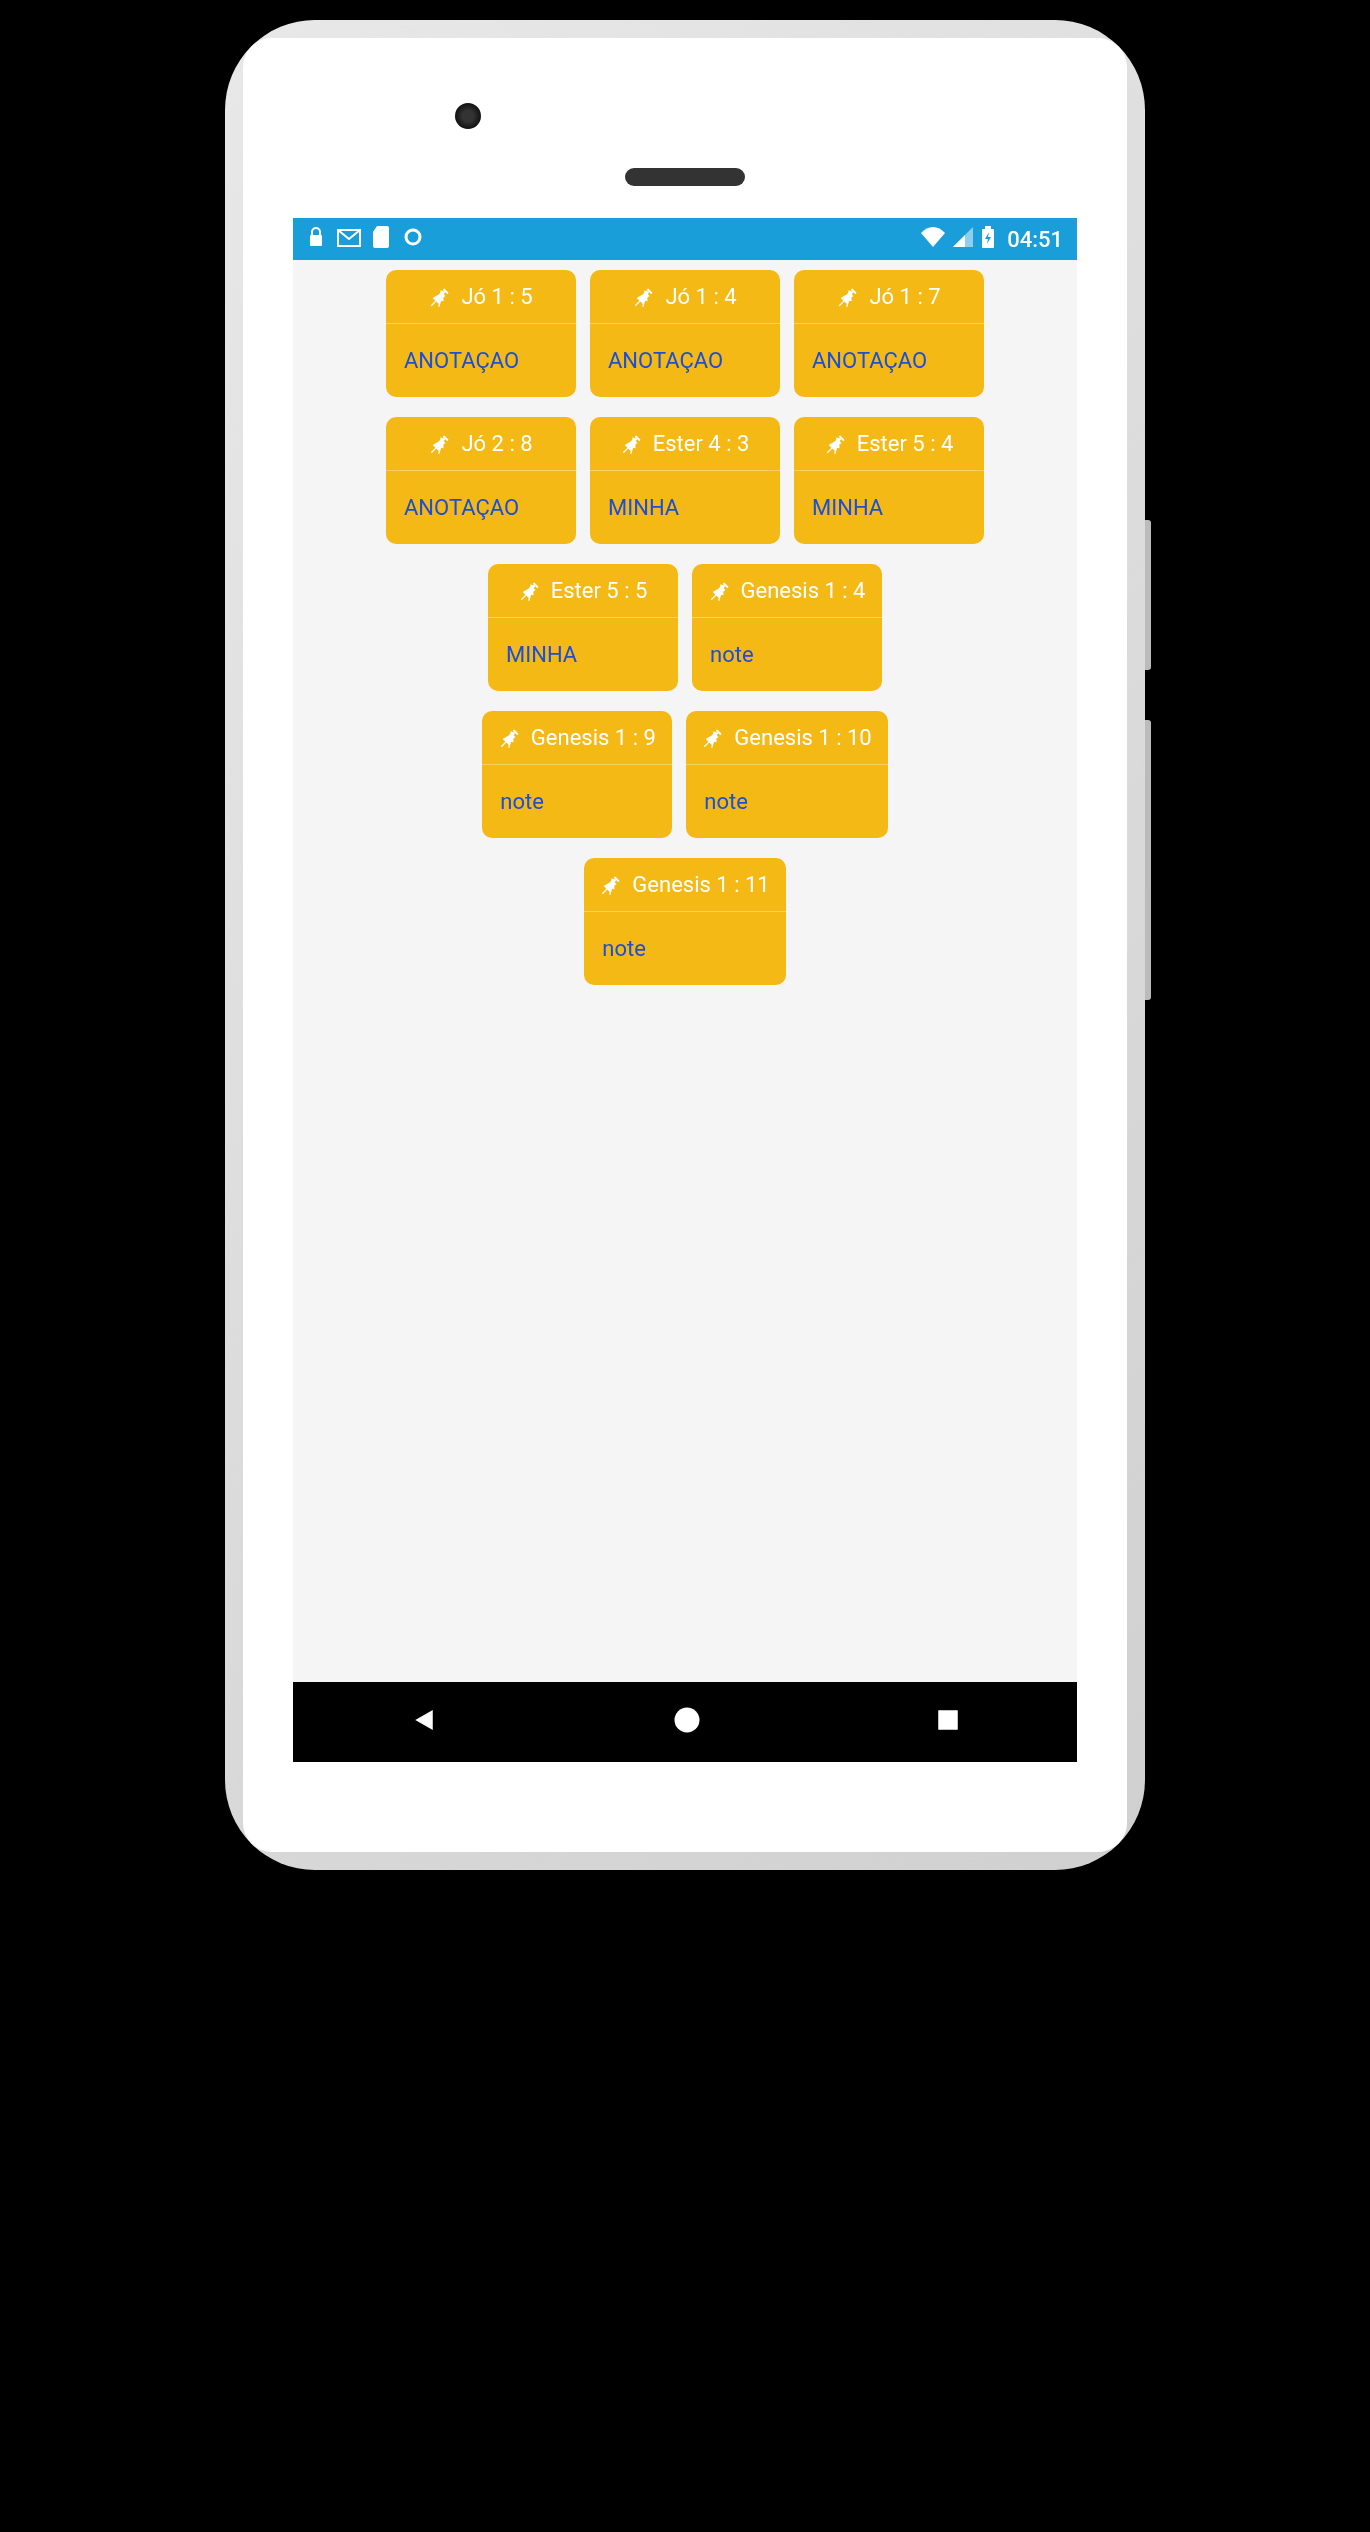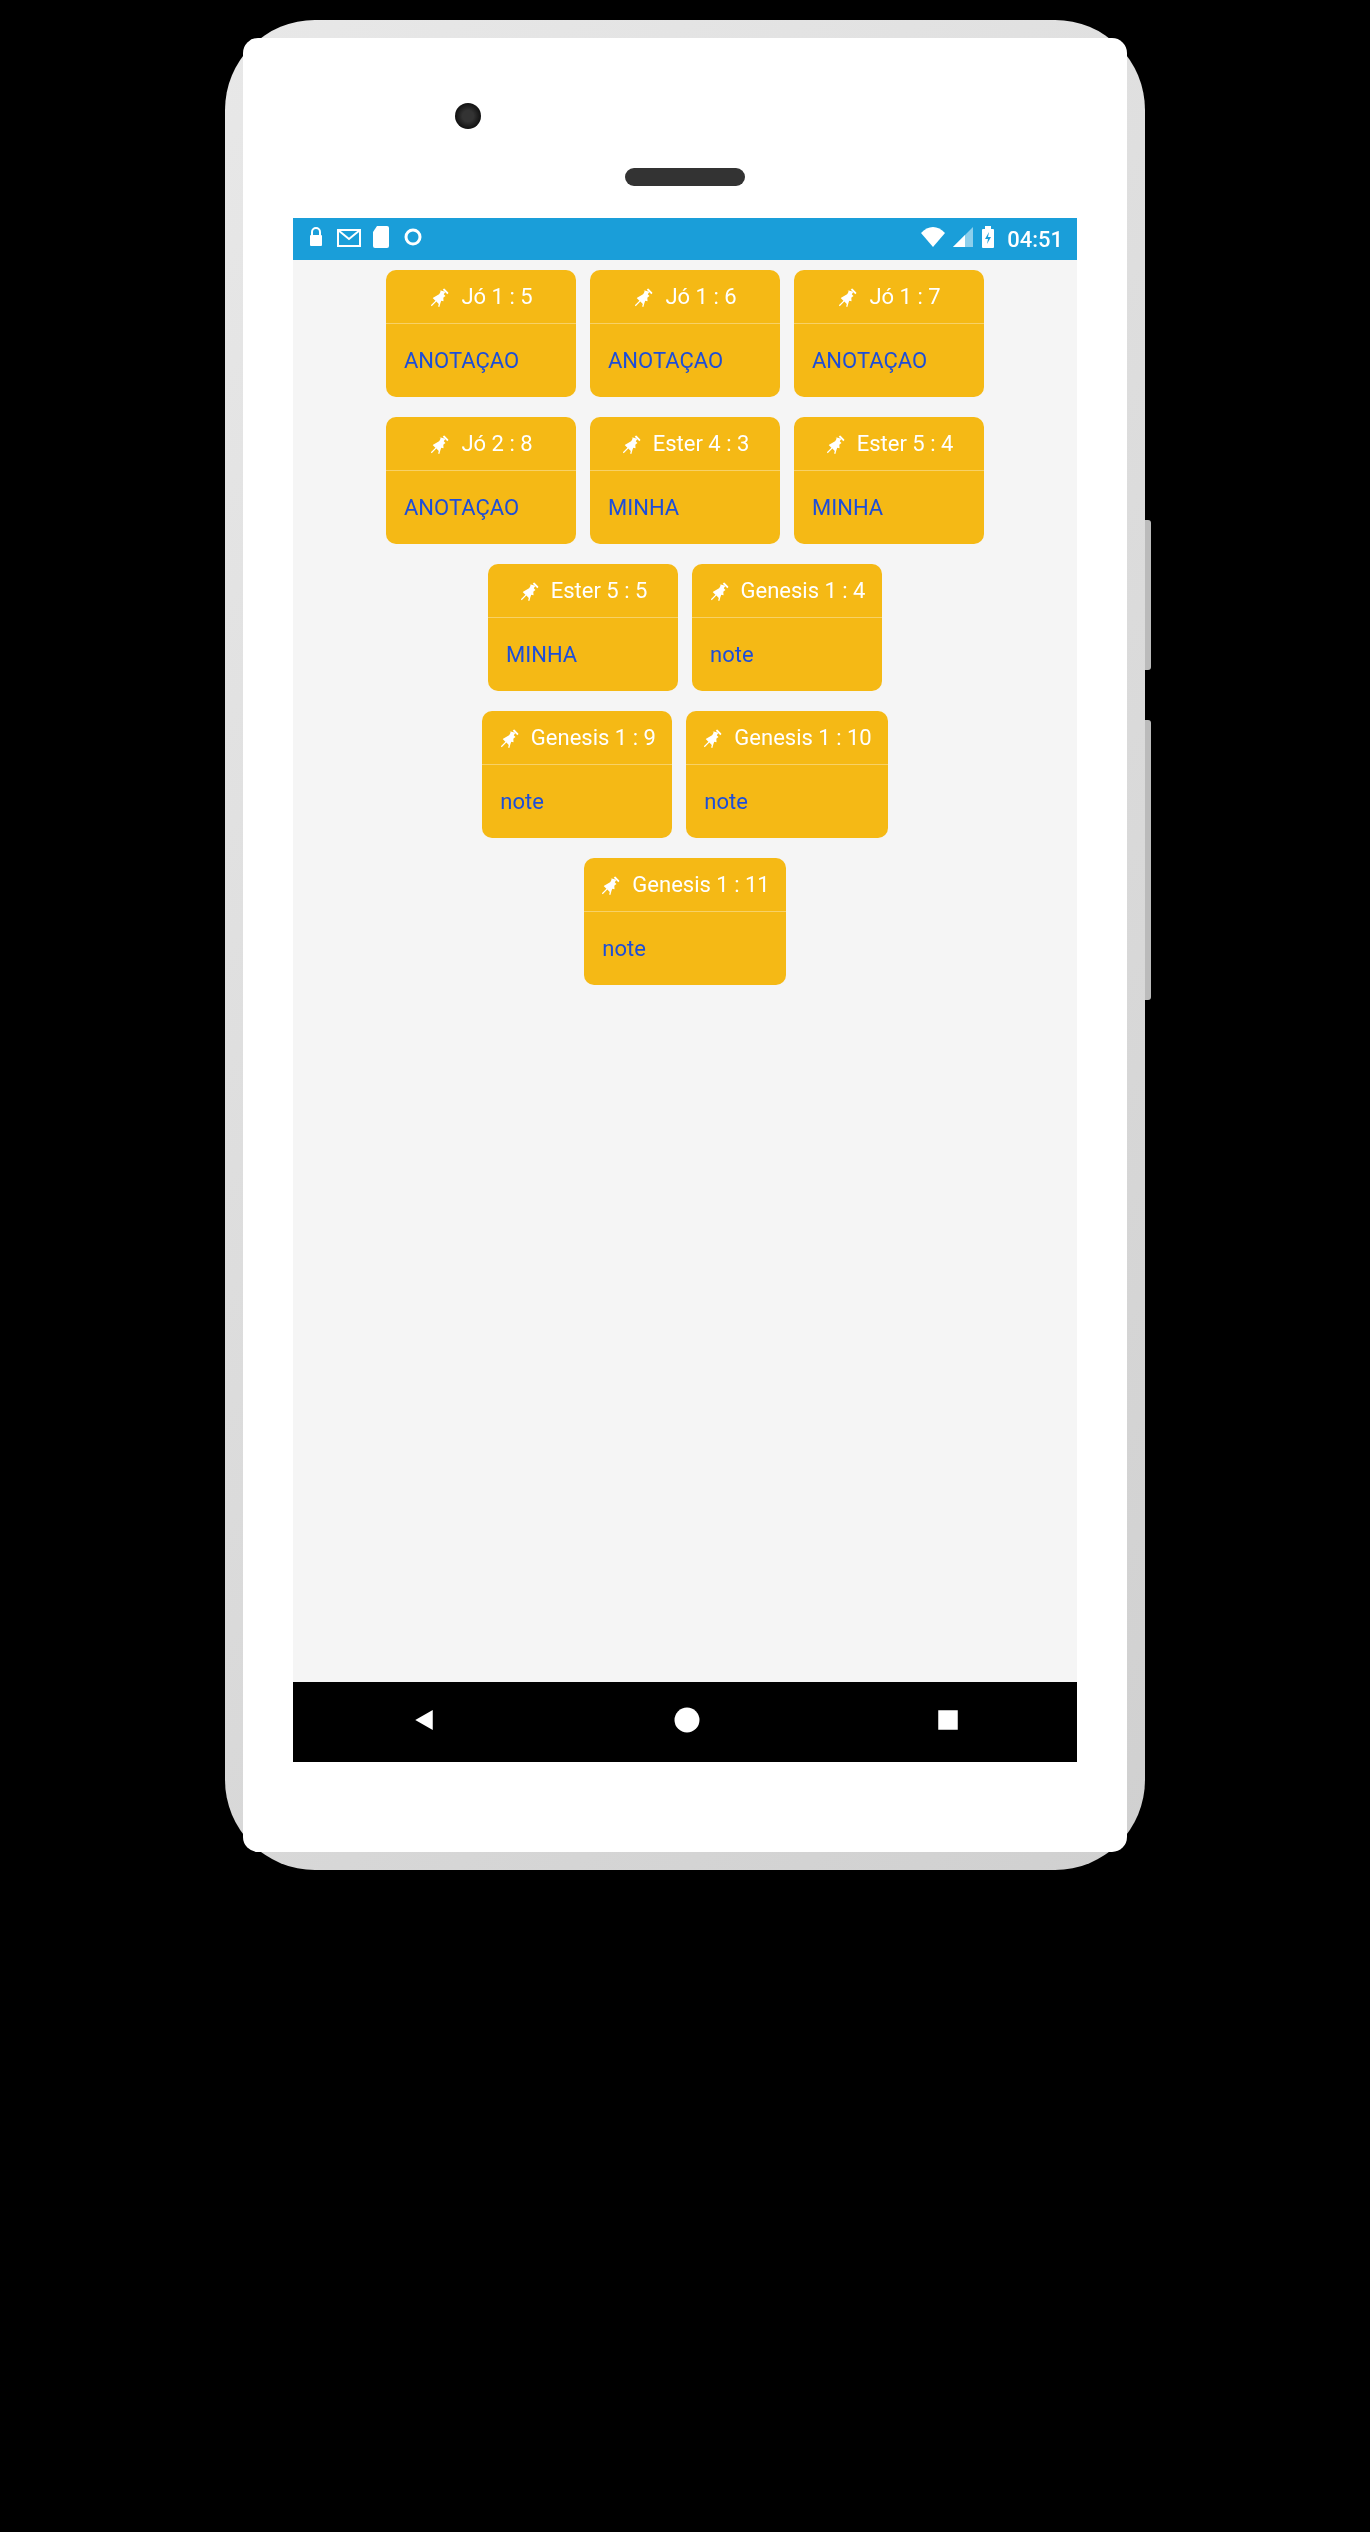--- a/index.html
+++ b/index.html
@@ -18,21 +18,21 @@
   background: linear-gradient(135deg, #e8e8e8, #d0d0d0);
   border-radius: 90px;
   padding: 18px;
   box-shadow: 0 0 40px rgba(0,0,0,0.5);
   position: relative;
 }
 .phone-inner {
   width: 100%;
   height: 100%;
   background: #fff;
-  border-radius: 15px;
+  border-radius: 29px;
   padding: 40px 40px 25px;
   position: relative;
 }
 .camera {
   position: absolute;
   top: 65px;
   left: 50%;
   transform: translateX(-230px);
   width: 26px;
   height: 26px;
@@ -232,21 +232,21 @@
                 <span>Jó 1 : 5</span>
               </div>
               <div class="card-body">ANOTAÇAO</div>
             </div>
             <div class="card">
               <div class="card-header">
                 <svg width="22" height="22" viewBox="0 0 24 24" fill="#fff">
                   <path d="M14 4l6 6-4 2-3 6-2-2-5 5-1-1 5-5-2-2 6-3 2-4z" transform="rotate(-30 12 12)"></path>
                   <path d="M16 3a1 1 0 011 0l4 4a1 1 0 010 1l-1 1-5-5 1-1zM13 6l5 5-3 2-4 7-3-3-5 5-1-1 5-5-3-3 7-4 2-3z"></path>
                 </svg>
-                <span>Jó 1 : 6</span>
+                <span>Jó 1 : 4</span>
               </div>
               <div class="card-body">ANOTAÇAO</div>
             </div>
             <div class="card">
               <div class="card-header">
                 <svg width="22" height="22" viewBox="0 0 24 24" fill="#fff">
                   <path d="M14 4l6 6-4 2-3 6-2-2-5 5-1-1 5-5-2-2 6-3 2-4z" transform="rotate(-30 12 12)"></path>
                   <path d="M16 3a1 1 0 011 0l4 4a1 1 0 010 1l-1 1-5-5 1-1zM13 6l5 5-3 2-4 7-3-3-5 5-1-1 5-5-3-3 7-4 2-3z"></path>
                 </svg>
                 <span>Jó 1 : 7</span>

